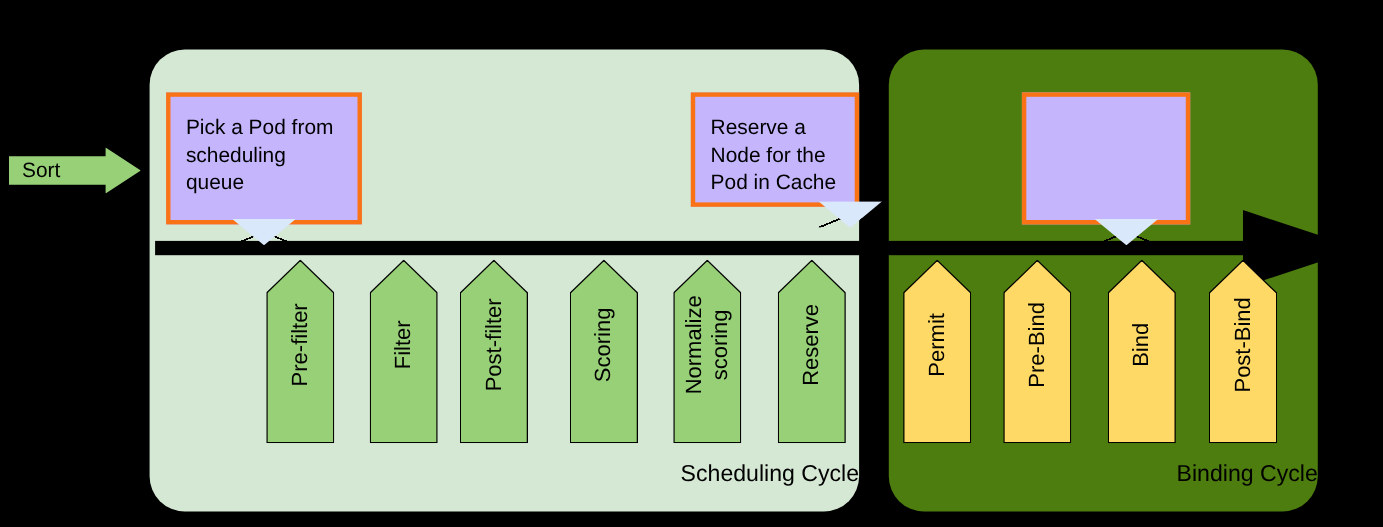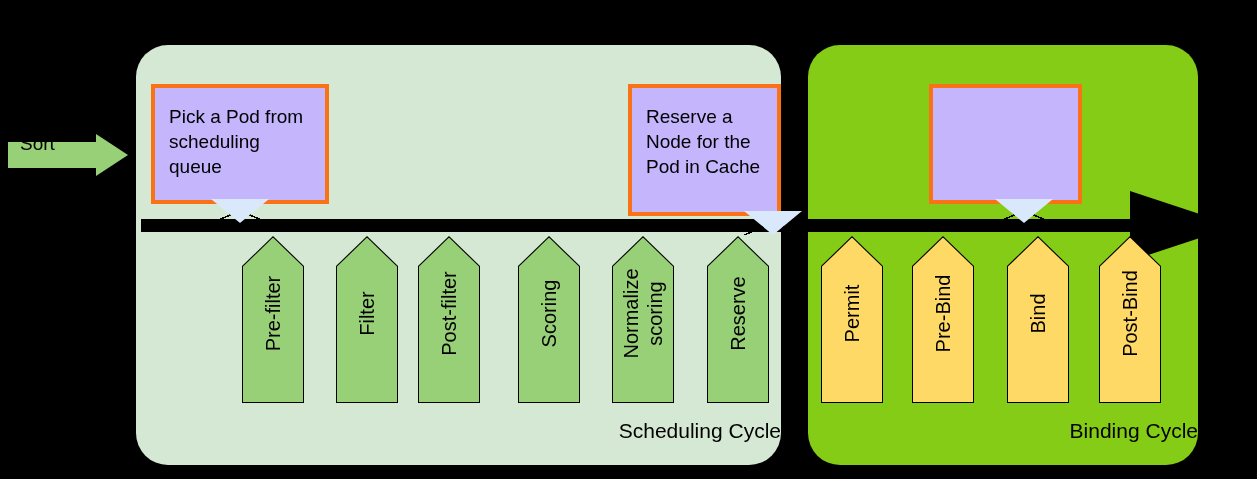--- a/index.html
+++ b/index.html
@@ -21,20 +21,21 @@
     position: absolute;
     left: 8px;
     top: 134px;
     width: 120px;
     height: 42px;
     background: #97d077;
     color: #000000;
     -webkit-clip-path: polygon(0 8px, 88px 8px, 88px 0, 120px 21px, 88px 42px, 88px 34px, 0 34px);
     clip-path: polygon(0 8px, 88px 8px, 88px 0, 120px 21px, 88px 42px, 88px 34px, 0 34px);
     display: flex;
+    align-items: center;
     box-sizing: border-box;
     padding-left: 12px;
     font-size: 19px;
     line-height: 1;
   }
 
   
   .panel {
     position: absolute;
     border-radius: 32px;
@@ -45,21 +46,21 @@
     top: 45px;
     width: 645px;
     height: 420px;
     background: #d5e8d4;
   }
   .panel.binding {
     left: 808px;
     top: 45px;
     width: 390px;
     height: 420px;
-    background: #84cc16;
+    background: #4d7c0f;
   }
   .cycle-label {
     position: absolute;
     bottom: 22px;
     left: 0;
     width: 100%;
     text-align: right;
     font-size: 21px;
     color: #000000;
   }
@@ -122,21 +123,21 @@
   }
   .callout .tail .tail-right {
     position: absolute;
     inset: 0;
     background:
       linear-gradient(to bottom left, transparent calc(50% - 0.8px), #000 calc(50% - 0.8px), #000 calc(50% + 0.8px), transparent calc(50% + 0.8px));
     -webkit-clip-path: polygon(100% 0, 100% 100%, 50% 100%);
     clip-path: polygon(100% 0, 100% 100%, 50% 100%);
   }
   .callout.c1 { left: 151px; top: 84px;  width: 178px; height: 120px; }
-  .callout.c2 { left: 628px; top: 84px;  width: 153px; height: 132px; }
+  .callout.c2 { left: 628px; top: 84px;  width: 153px; height: 104px; }
   .callout.c3 { left: 929px; top: 84px;  width: 153px; height: 120px; }
   .callout.c2 .tail { left: 112px; transform: none; }
   .callout.c3 .tail { left: 62px;  transform: none; }
 
   
   .stage {
     position: absolute;
     top: 236px;
     width: 62px;
     height: 167px;

